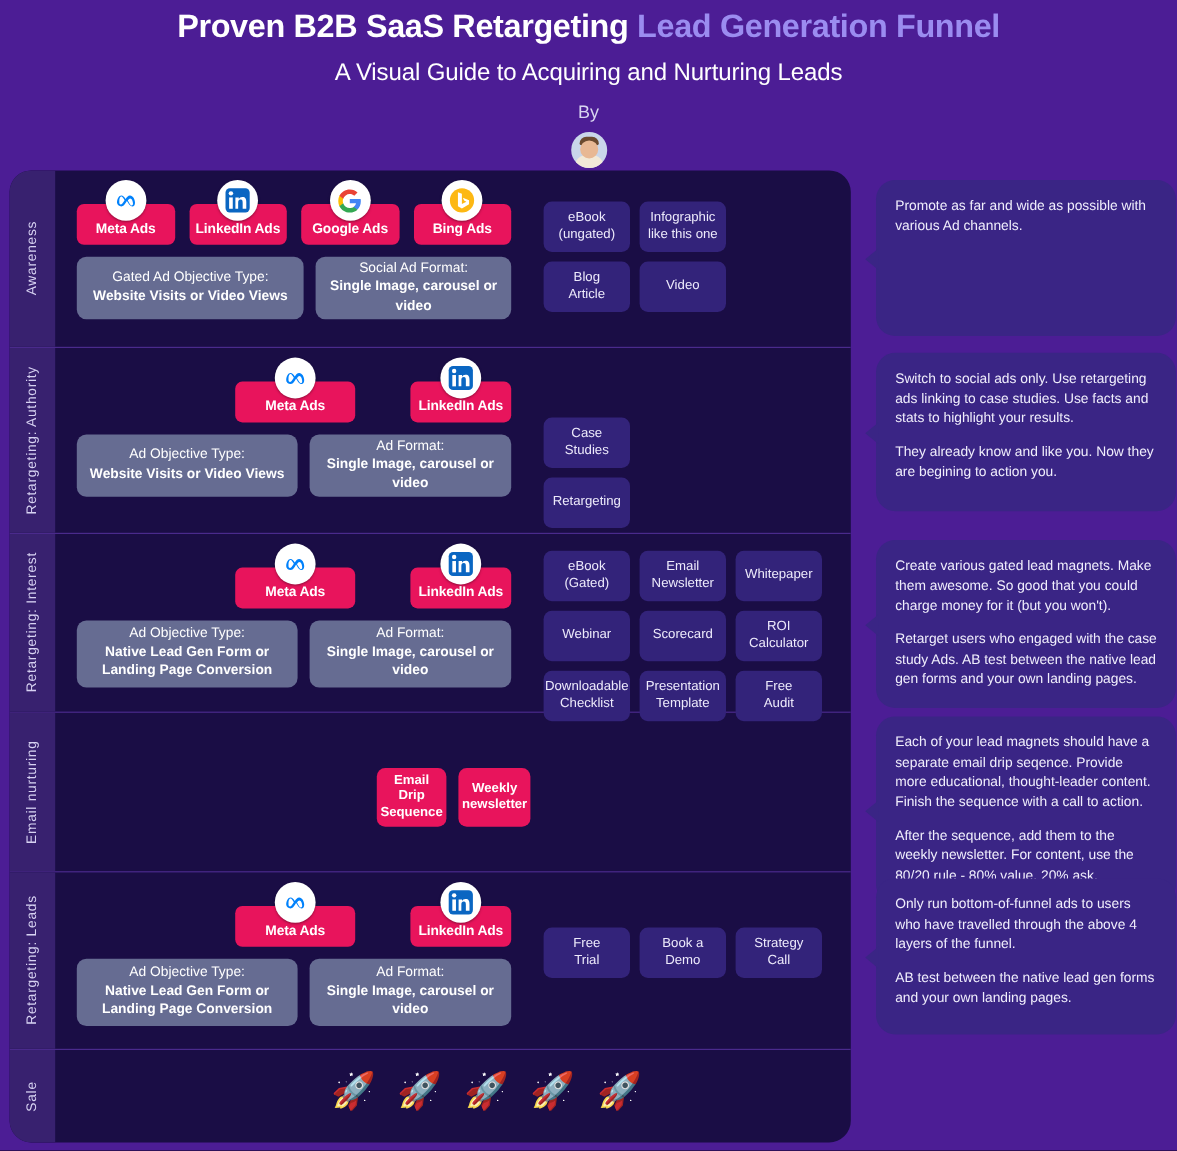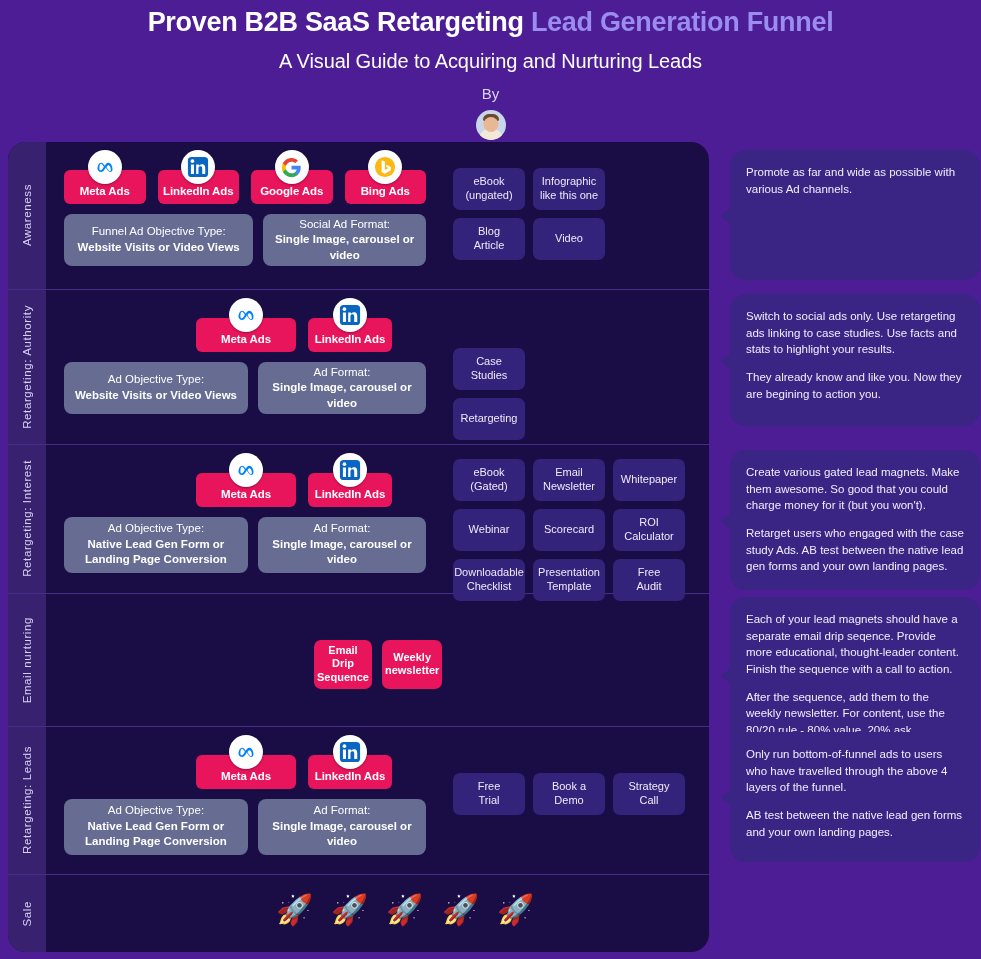--- a/index.html
+++ b/index.html
@@ -61,21 +61,21 @@
   .rail span{
     writing-mode:vertical-rl;transform:rotate(180deg);
     font-size:11.5px;color:#D7D2F2;letter-spacing:0.6px;white-space:nowrap;
   }
   .rowbody{flex:1;display:flex;position:relative;padding:0;}
 
   .leftcol{width:380px;flex:0 0 380px;position:relative;}
   .rightcol{flex:1;position:relative;padding-left:27px;}
 
   
-  .chips{display:flex;gap:12px;padding-left:18px;}
+  .chips{display:flex;gap:12px;padding-left:18px;justify-content:space-between;}
   .chip{
     position:relative;background:#E8145C;border-radius:6px;
     height:34px;display:flex;align-items:flex-end;justify-content:center;
     padding-bottom:7px;box-sizing:border-box;
   }
   .chip .lbl{font-size:11.5px;font-weight:bold;color:#fff;letter-spacing:-0.1px;}
   .chip .logo{
     position:absolute;top:-20px;left:50%;transform:translateX(-50%);
     width:34px;height:34px;border-radius:50%;background:#fff;
     display:flex;align-items:center;justify-content:center;
@@ -186,21 +186,21 @@
                     <svg width="22" height="22" viewBox="0 0 24 24">
                       <rect x="1" y="1" width="22" height="22" rx="11" fill="#FDB813"></rect>
                       <path d="M8.3 4.6l3.6 1.3v9.4l4.1-2.1-2.1-1-1.1-2.7 5.6 2.4v3.6l-6.5 3.9-3.6-2z" fill="#fff"></path>
                     </svg>
                   </div>
                   <div class="lbl">Bing Ads</div>
                 </div>
               </div>
               <div class="greys">
                 <div class="grey" style="width: 198px; height: 52px;">
-                  <div class="g1">Funnel Ad Objective Type:</div>
+                  <div class="g1">Gated Ad Objective Type:</div>
                   <div class="g2">Website Visits or Video Views</div>
                 </div>
                 <div class="grey" style="width: 170px; height: 52px;">
                   <div class="g1">Social Ad Format:</div>
                   <div class="g2">Single Image, carousel or video</div>
                 </div>
               </div>
             </div>
           </div>
           <div class="rightcol">

